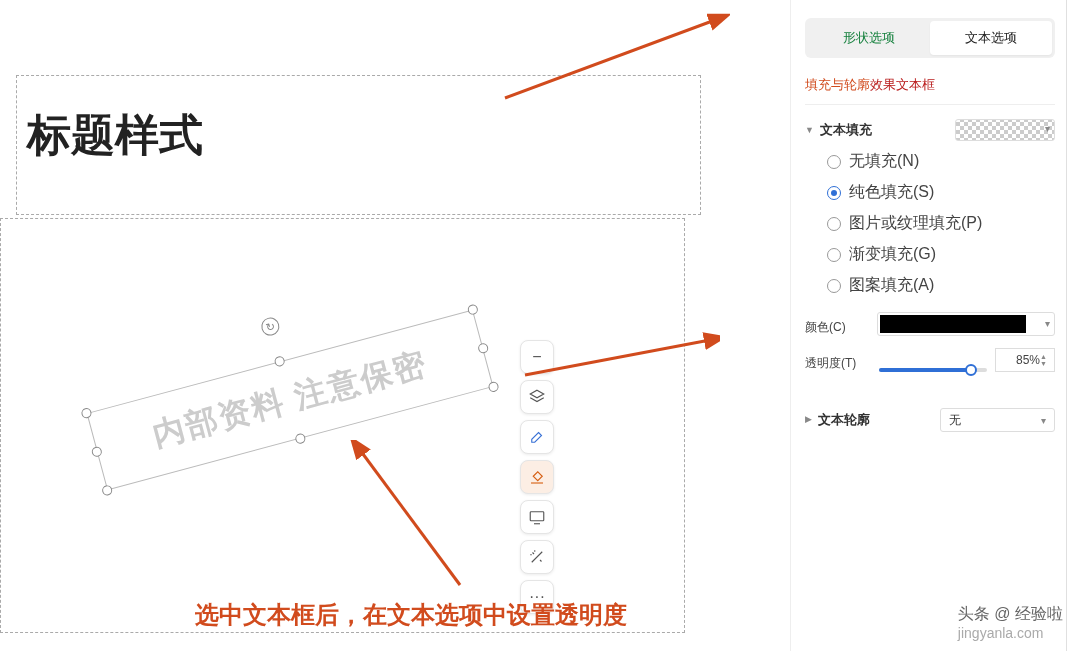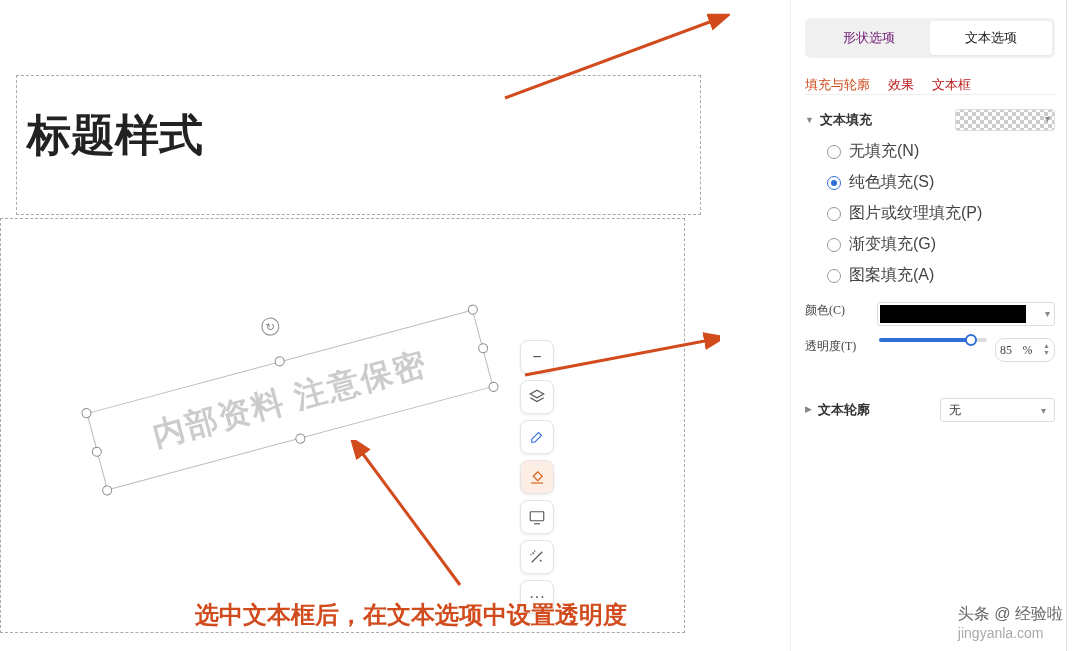--- a/index.html
+++ b/index.html
@@ -76,26 +76,26 @@
       width:283px; height:651px;
       border-left:1px solid #eee;
       padding:0 18px 0 14px;
     }
     .mode-tabs {
       display:flex; gap:0; margin-top:18px;
       background:#f0f0f0; border-radius:6px; padding:3px;
     }
     .mode-tab {
       flex:1; text-align:center; padding:8px 0; font-size:13px;
-      cursor:pointer; border-radius:4px; color:#701a75;
+      cursor:pointer; border-radius:4px; color:#15803d;
     }
     .mode-tab.active { background:#fff; color:#222; font-weight:500; box-shadow:0 1px 2px rgba(0,0,0,0.05); }
     .sub-tabs {
-      display:flex; gap:18px; margin-top:18px; font-size:13px;
-      border-bottom:1px solid #eee; 
+      display:flex; margin-top:18px; font-size:13px;
+      border-bottom:1px solid #eee; padding-bottom:10px;
     }
     .sub-tab { cursor:pointer; color:#b91c1c; }
     .sub-tab.active { color:#d14b1d; font-weight:500; }
     .section-header {
       display:flex; align-items:center; gap:6px;
       margin-top:14px; cursor:pointer; font-size:13px;
     }
     .section-header .tri { font-size:9px; color:#888; }
     .section-header .tri.closed { transform:translateY(-1px); }
     .section-header .title { font-weight:bold; }
@@ -108,36 +108,36 @@
     .radio-list { margin:10px 0 6px 22px; display:flex; flex-direction:column; gap:10px; }
     .radio-item { display:flex; align-items:center; gap:8px; cursor:pointer; font-size:16px; color:#444; }
     .radio {
       width:14px; height:14px; border:1px solid #999; border-radius:50%; position:relative; flex-shrink:0;
     }
     .radio.checked { border-color:#2f6fd6; }
     .radio.checked::after {
       content:""; position:absolute; inset:3px; background:#2f6fd6; border-radius:50%;
     }
     .row {
-      display:flex; align-items:flex-start; margin-top:12px; font-size:12px; color:#444;font-family:Liberation Serif, serif;
+      display:flex; align-items:flex-end; margin-top:12px; font-size:12px; color:#444;
     }
     .row .label { width:72px; }
     .color-dd {
       flex:1; height:24px; border:1px solid #ddd; border-radius:3px; position:relative; padding:2px;
     }
     .color-swatch { width:85%; height:100%; background:#000; }
     .slider { flex:1; height:4px; background:#ddd; border-radius:2px; position:relative; margin:0 8px 0 2px; }
     .slider-fill { position:absolute; left:0; top:0; height:100%; background:#2f6fd6; border-radius:2px; }
     .slider-thumb {
       position:absolute; top:50%; transform:translate(-50%,-50%);
       width:12px; height:12px; background:#fff; border:2px solid #2f6fd6; border-radius:50%;
     }
     .num-input {
-      width:60px; height:24px; border:1px solid #ddd; border-radius:9px;
-      display:flex; align-items:center; justify-content:space-between; padding:0 4px; font-size:12px;
+      width:60px; height:24px; border:1px solid #ddd; border-radius:0;
+      display:flex; align-items:center; justify-content:space-between; padding:0 20px; font-size:12px;
     }
     .stepper { display:flex; flex-direction:column; font-size:7px; line-height:7px; color:#888; }
     .select {
       flex:1; height:24px; border:1px solid #ddd; border-radius:3px;
       display:flex; align-items:center; justify-content:space-between; padding:0 8px; font-size:12px;
     }
     .annotation {
       position:absolute; left:195px; bottom:20px;
       font-size:24px; font-weight:bold; color:#d14b1d;
     }

